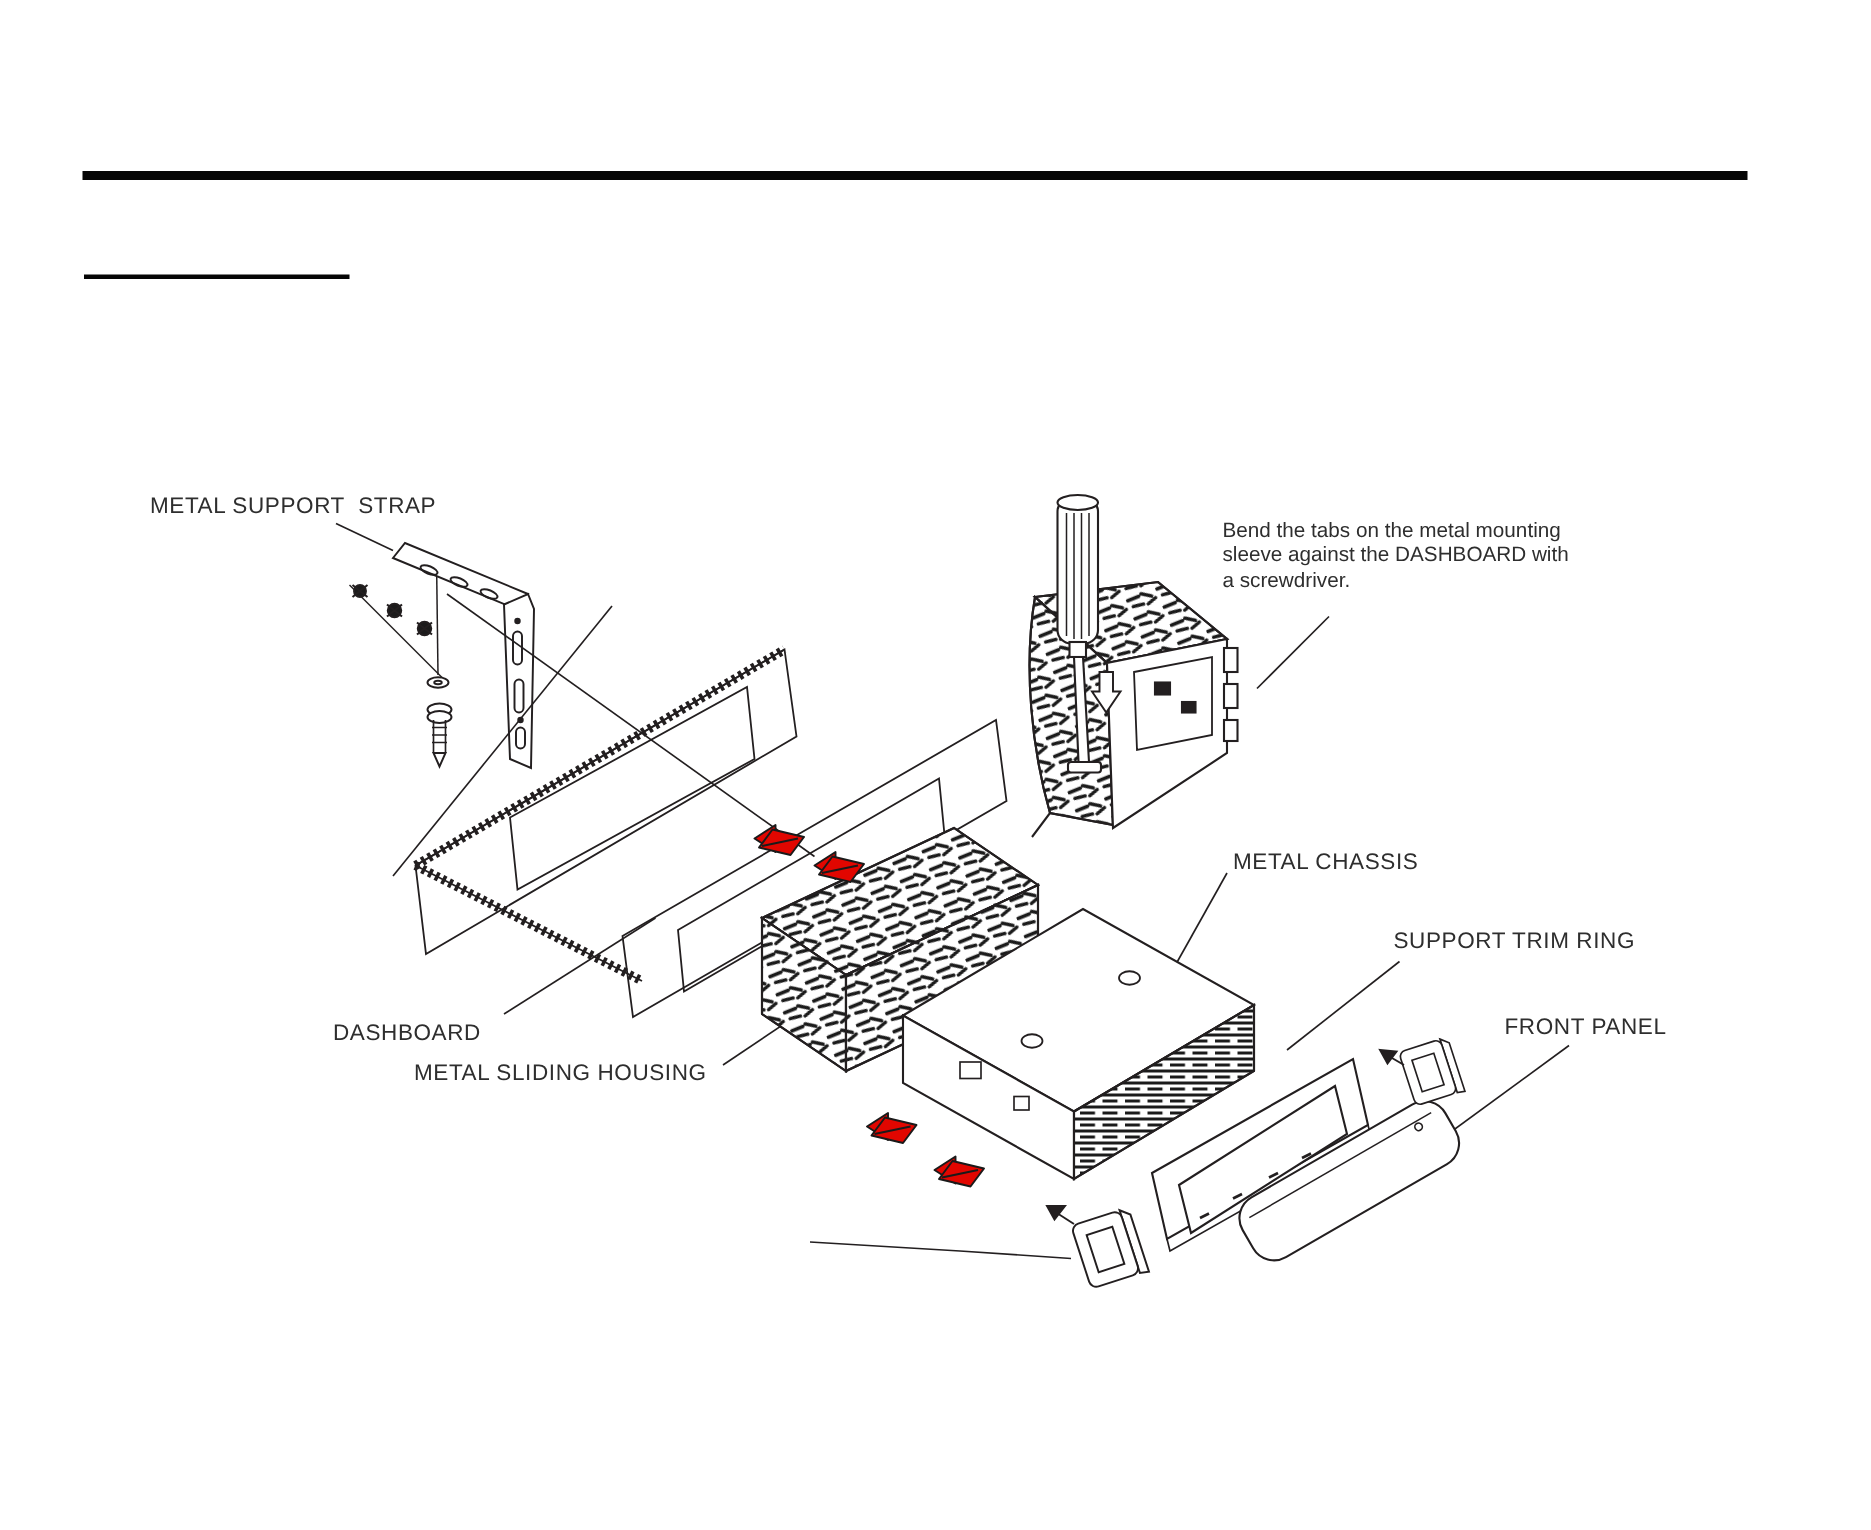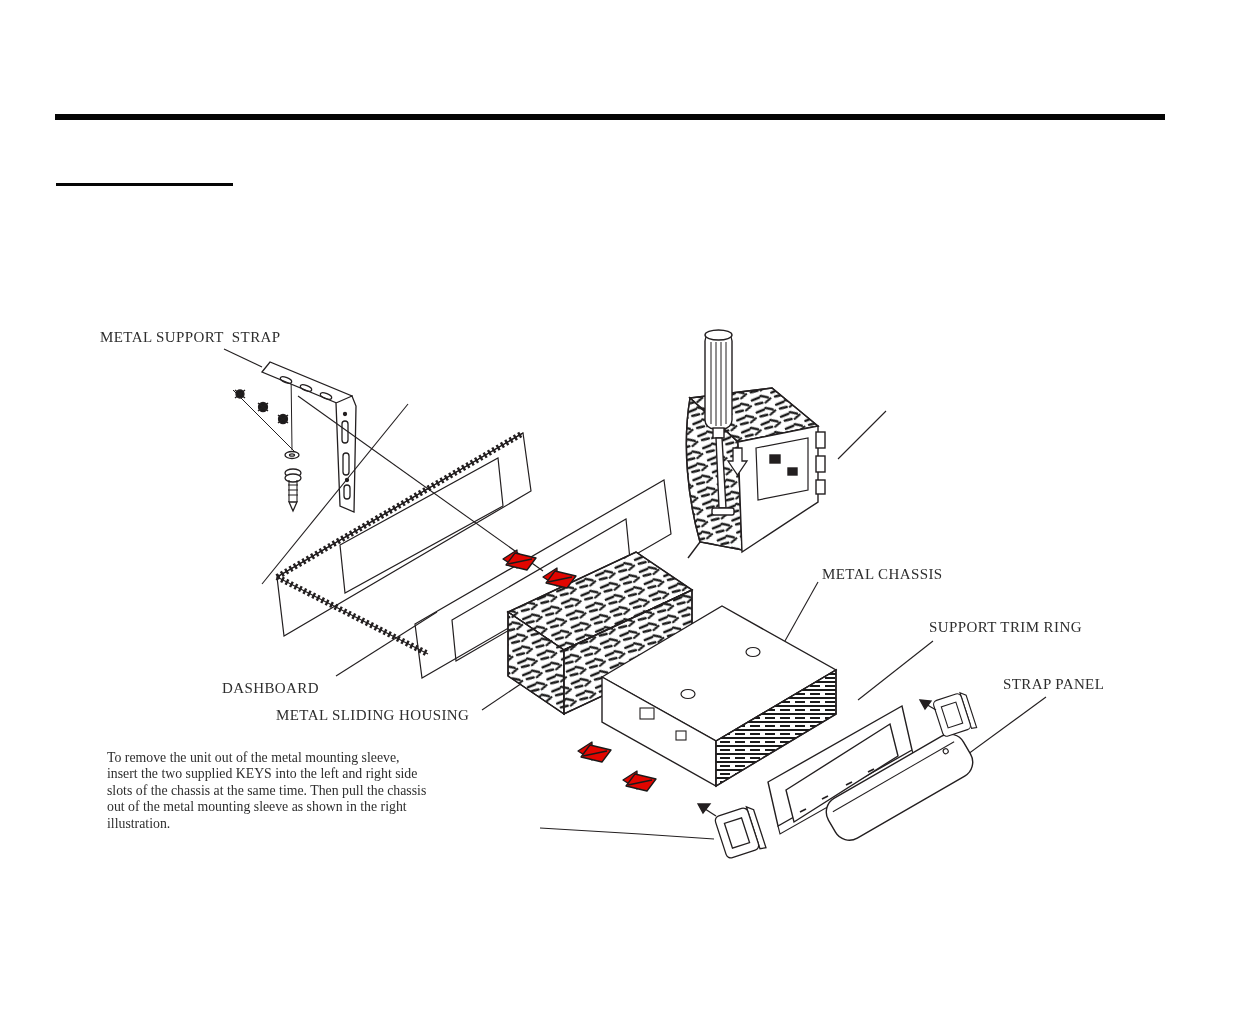--- a/index.html
+++ b/index.html
@@ -1,17 +1,17 @@
 <!DOCTYPE html>
 <html><head>
 <meta charset="utf-8">
 <style>
   html,body{margin:0;padding:0;background:#fff;}
   .page{position:relative;width:1247px;height:1020px;background:#ffffff;overflow:hidden;
-        font-family:Liberation Serif, serif;color:#2d2d2d;}
+        font-family:Liberation Sans, sans-serif;color:#2d2d2d;}
   .rule-thick{position:absolute;left:55px;top:114px;width:1110px;height:6px;background:#050505;}
   .rule-short{position:absolute;left:56px;top:183px;width:177px;height:3px;background:#050505;}
   .lbl{position:absolute;font-size:15px;letter-spacing:.4px;white-space:pre;color:#2e2e2e;}
   .note{position:absolute;font-size:13.8px;line-height:16.4px;white-space:pre-line;color:#2e2e2e;}
   svg.art{position:absolute;left:0;top:0;}
 </style>
 </head>
 <body>
 
 <div class="page">
@@ -169,30 +169,28 @@
       <use href="#red-arrow" x="0" y="0" transform="translate(503,550)" fill="#e10600"></use>
       <use href="#red-arrow" transform="translate(543,568)" fill="#e10600"></use>
       <use href="#red-arrow" transform="translate(578,742)" fill="#e10600"></use>
       <use href="#red-arrow" transform="translate(623,771)" fill="#e10600"></use>
     </g>
   </svg>
 
   <div class="lbl" style="left:100px;top:329px;">METAL SUPPORT  STRAP</div>
 
 
+  <div class="note" style="left:815px;top:346px;width:310px;">Bend the tabs on the metal mounting
+sleeve against the DASHBOARD with
+a screwdriver.</div>
 
   <div class="lbl" style="left:822px;top:566px;">METAL CHASSIS</div>
 
   <div class="lbl" style="left:929px;top:619px;">SUPPORT TRIM RING</div>
 
-  <div class="lbl" style="left:1003px;top:676px;">STRAP PANEL</div>
+  <div class="lbl" style="left:1003px;top:676px;">FRONT PANEL</div>
 
   <div class="lbl" style="left:222px;top:680px;">DASHBOARD</div>
 
   <div class="lbl" style="left:276px;top:707px;">METAL SLIDING HOUSING</div>
 
-  <div class="note" style="left:107px;top:750px;width:460px;">To remove the unit out of the metal mounting sleeve,
-insert the two supplied KEYS into the left and right side
-slots of the chassis at the same time. Then pull the chassis
-out of the metal mounting sleeve as shown in the right
-illustration.</div>
 
 </div>
 
 </body></html>

